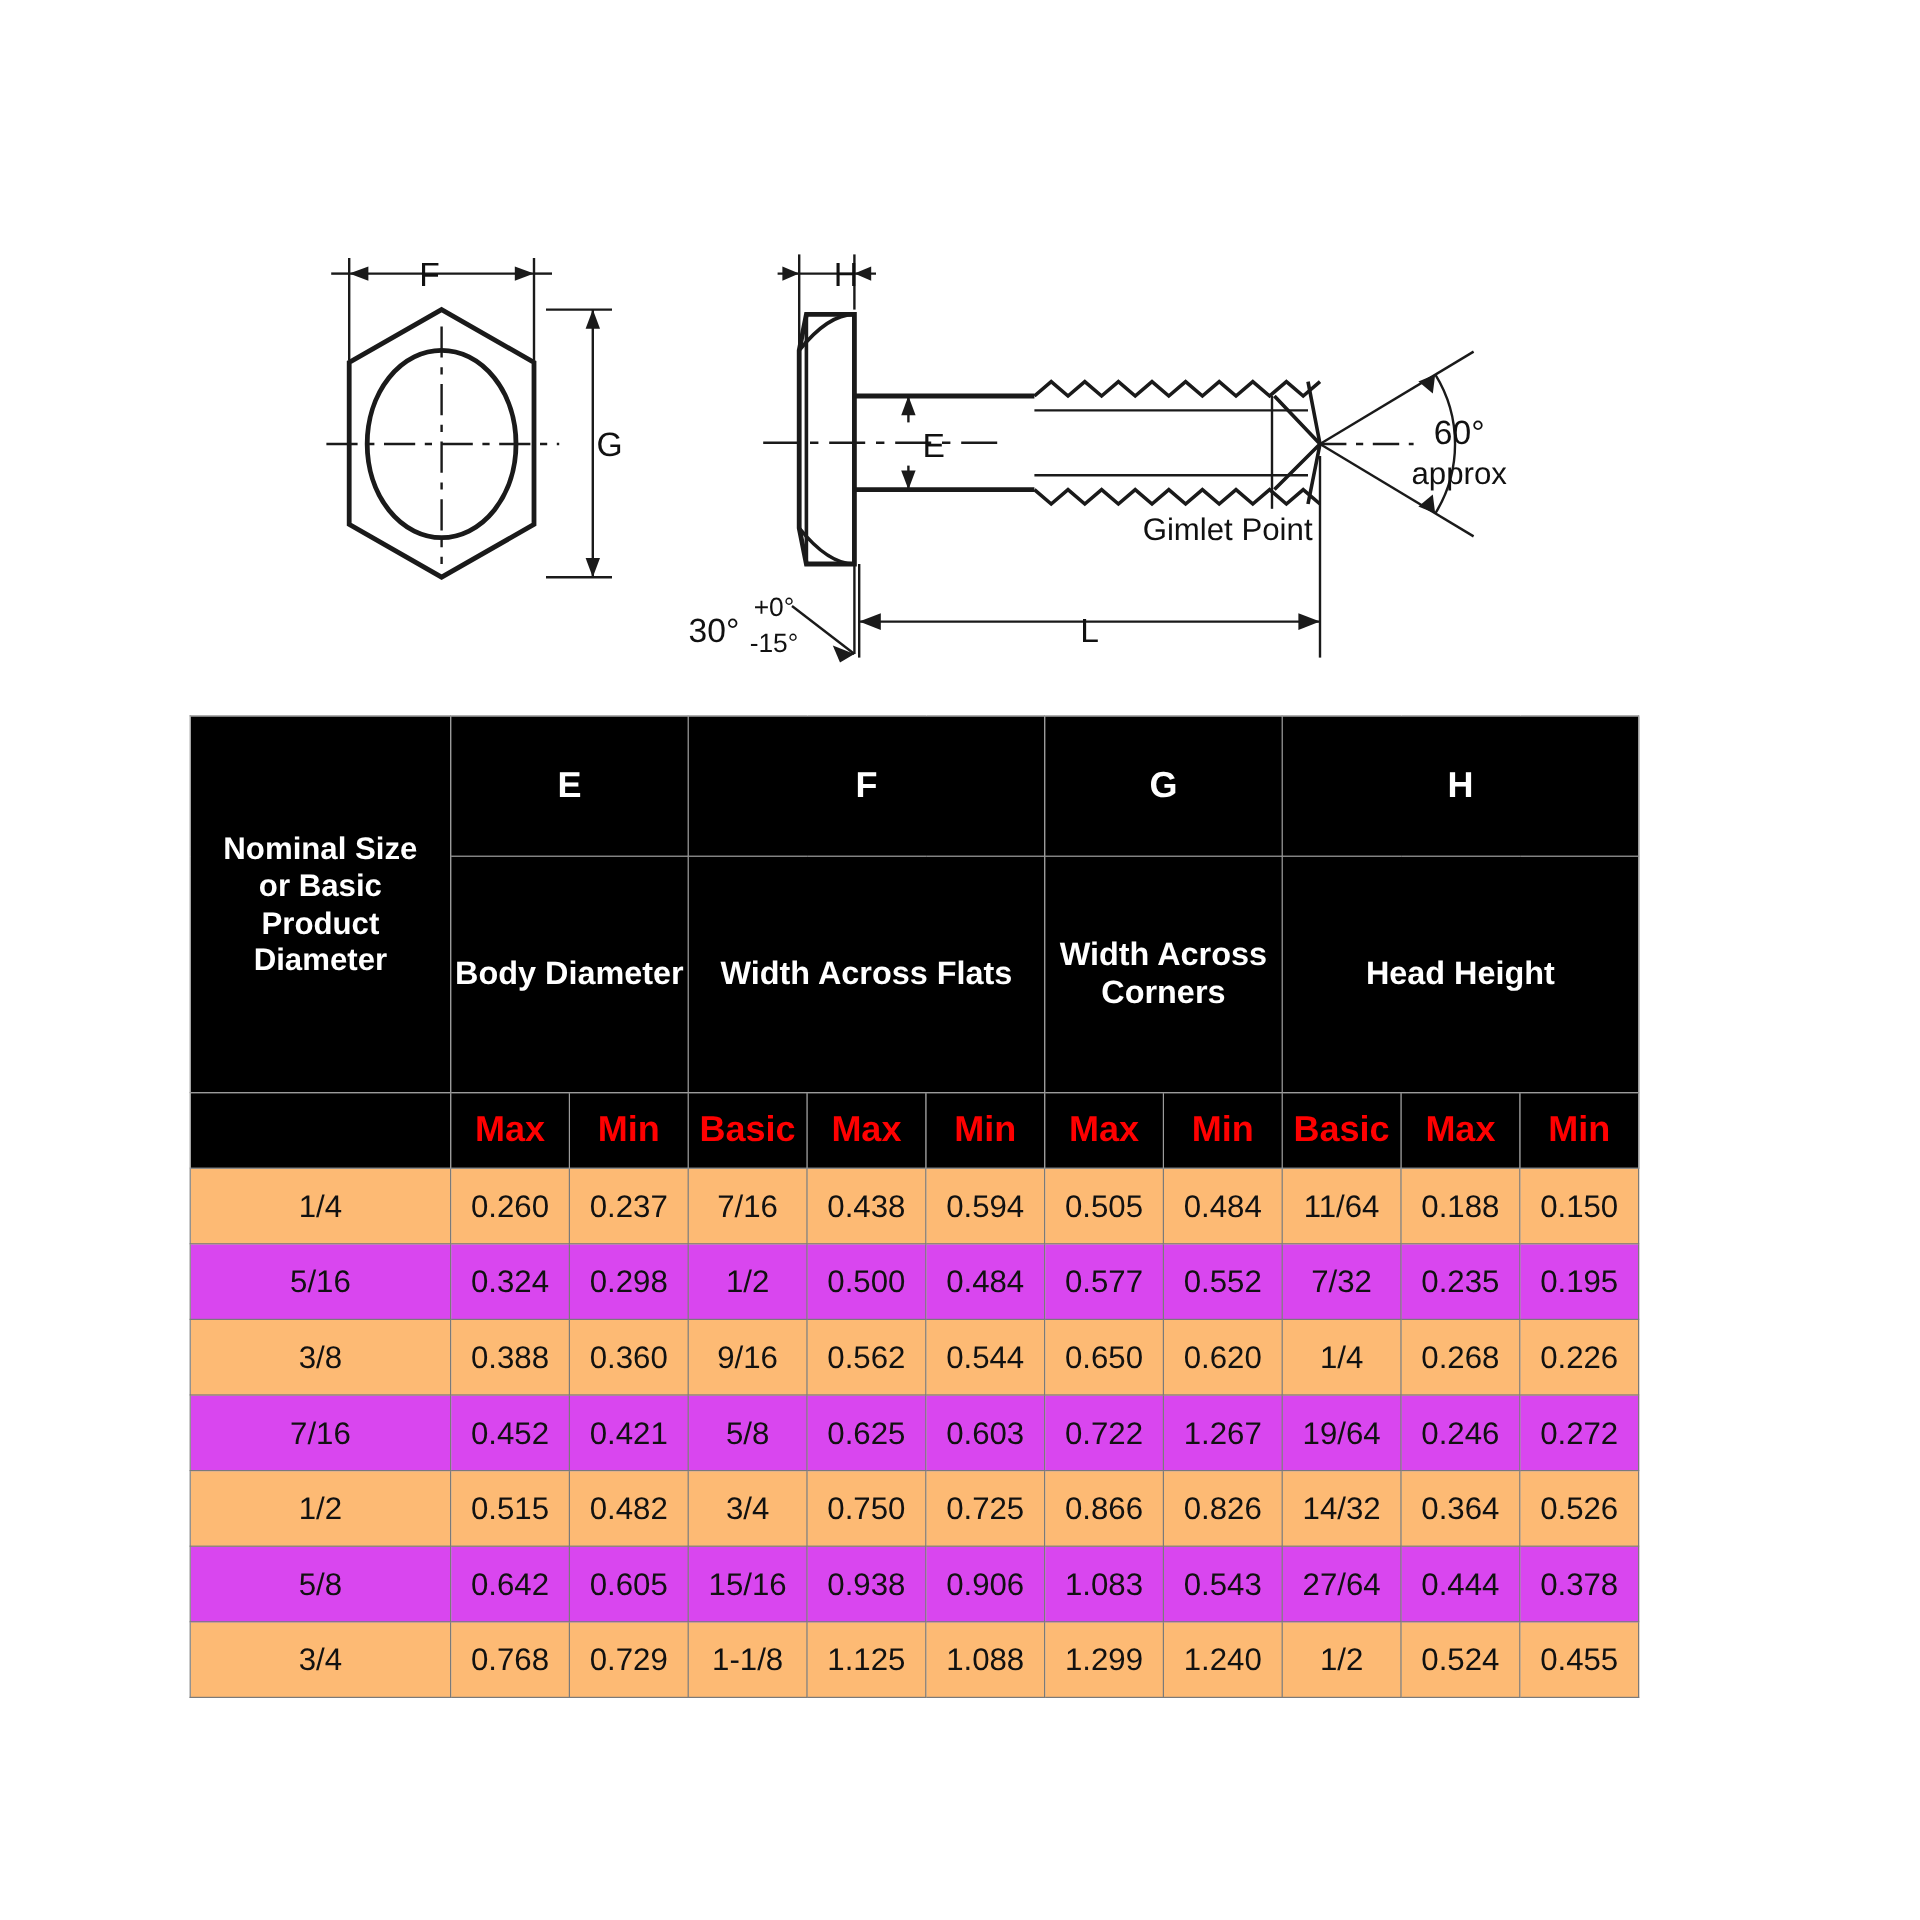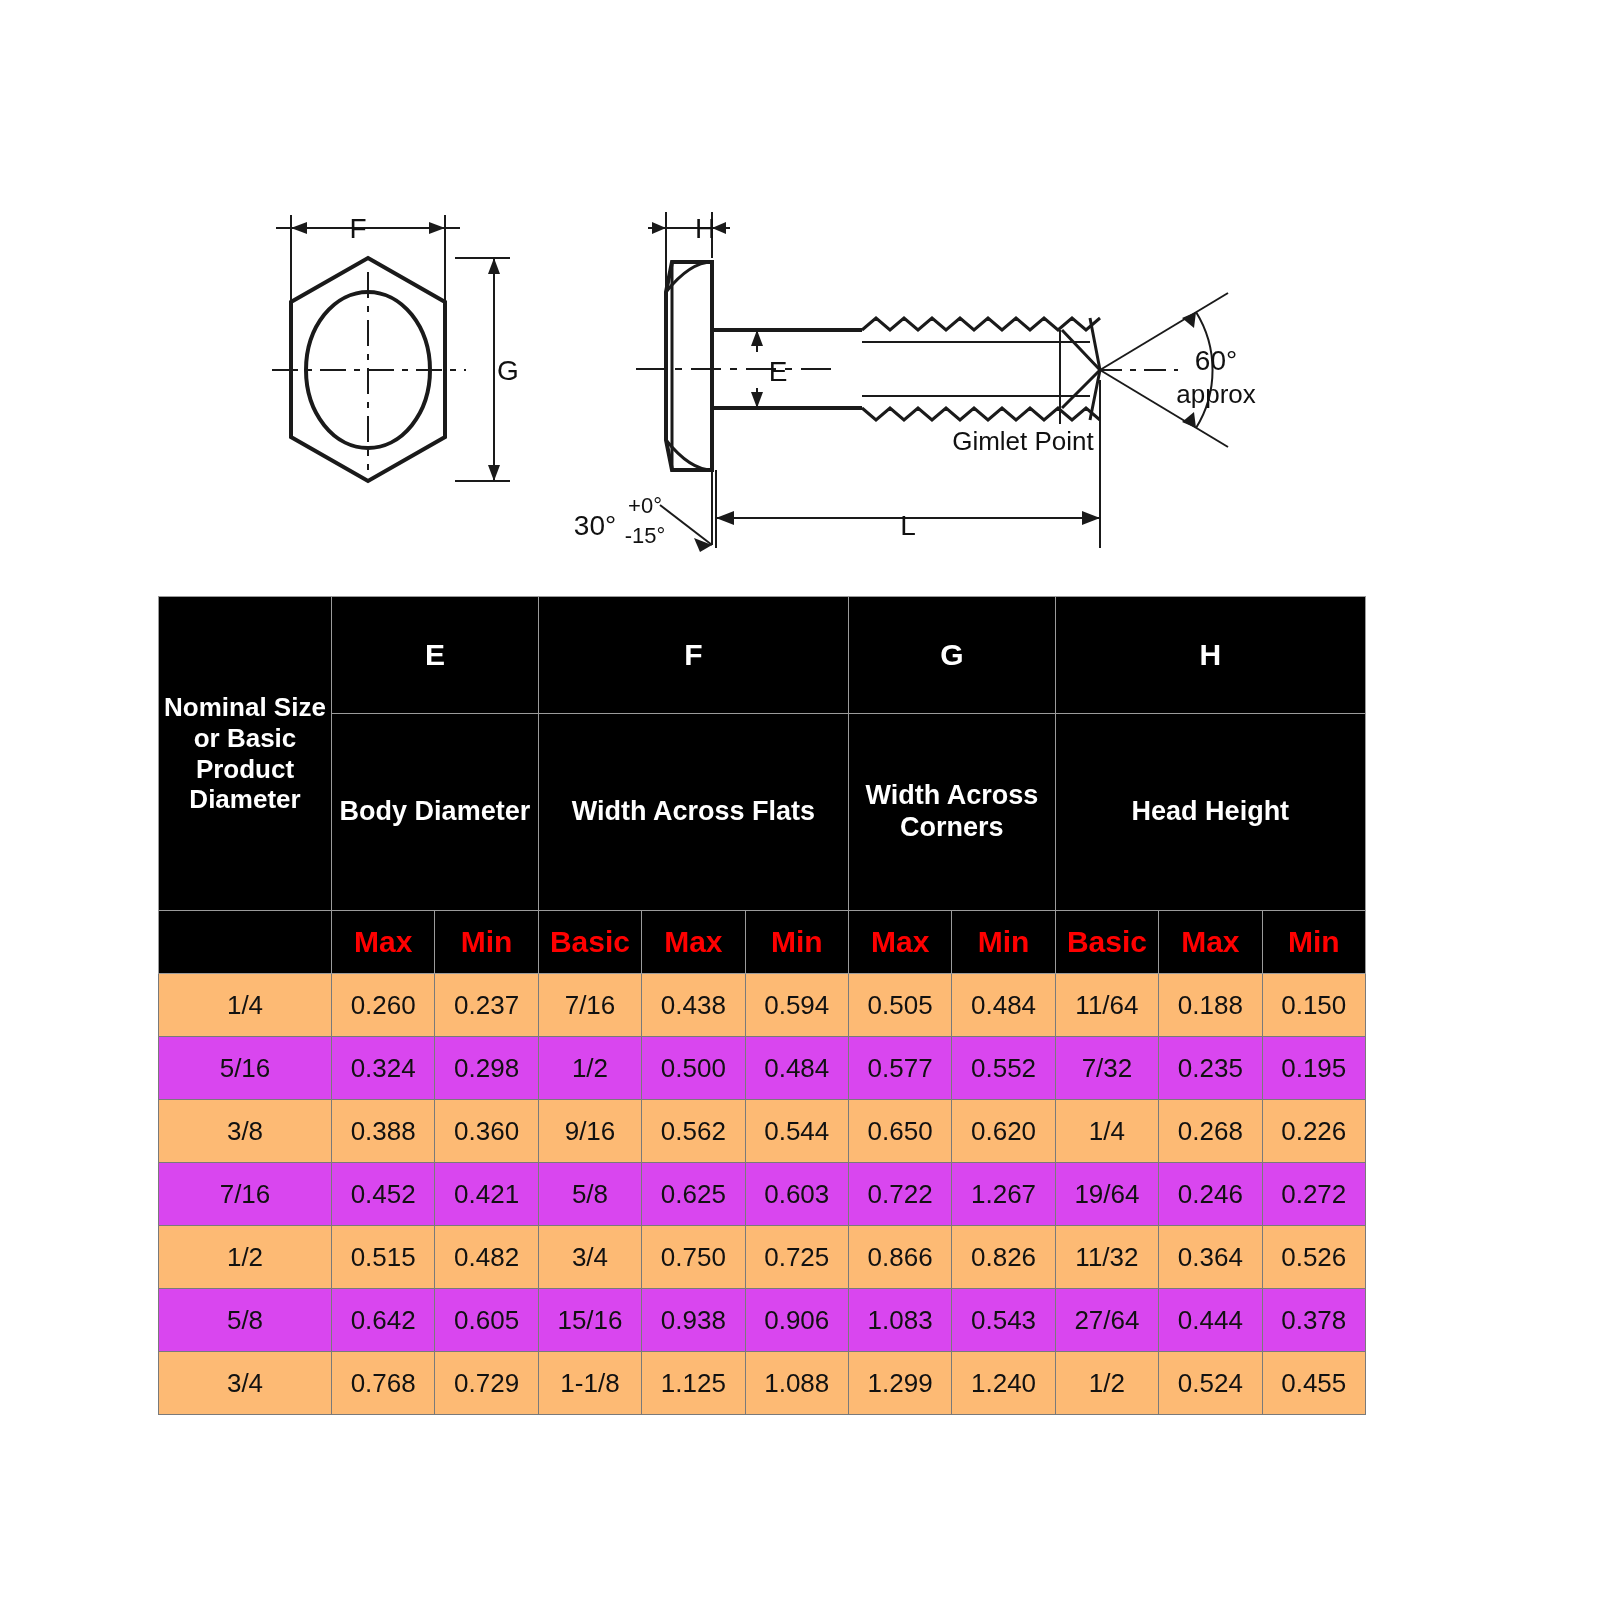--- a/index.html
+++ b/index.html
@@ -49,21 +49,21 @@
   .hdr-black {
     background: #000000;
     color: #ffffff;
     font-weight: bold;
     font-size: 27px;
     line-height: 1.18;
     border-color: #9b9b9b !important;
   }
   .hdr-black.nominal {
     font-size: 26px;
-    padding: 4px 2px;
+    padding: 4px 24px;
   }
   .hdr-letter {
     font-size: 30px;
     height: 116px;
   }
   .hdr-group {
     font-size: 27px;
     height: 196px;
   }
   .hdr-sub {
@@ -306,21 +306,21 @@
         </tr>
         <tr class="shade">
           <td class="col-nom">1/2</td>
           <td class="col-num">0.515</td>
           <td class="col-num">0.482</td>
           <td class="col-num">3/4</td>
           <td class="col-num">0.750</td>
           <td class="col-num">0.725</td>
           <td class="col-num">0.866</td>
           <td class="col-num">0.826</td>
-          <td class="col-num">11/32</td>
+          <td class="col-num">14/32</td>
           <td class="col-num">0.364</td>
           <td class="col-num">0.526</td>
         </tr>
         <tr class="plain">
           <td class="col-nom">5/8</td>
           <td class="col-num">0.642</td>
           <td class="col-num">0.605</td>
           <td class="col-num">15/16</td>
           <td class="col-num">0.938</td>
           <td class="col-num">0.906</td>

